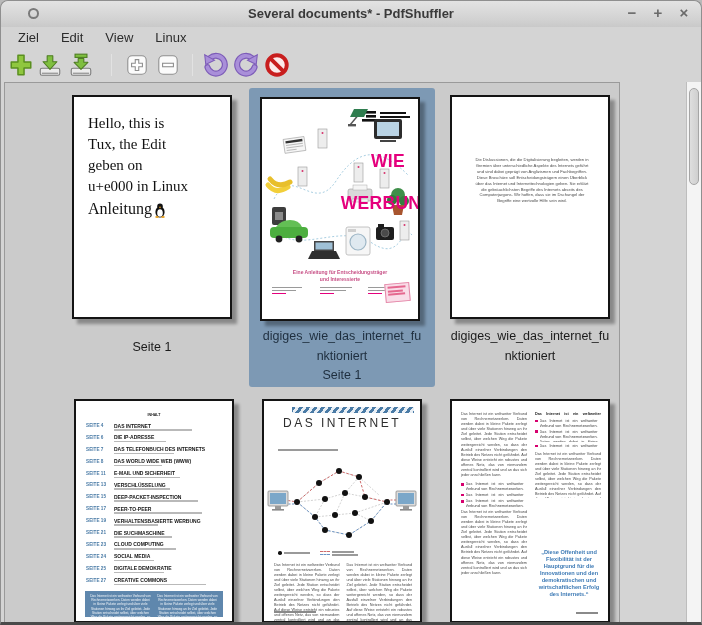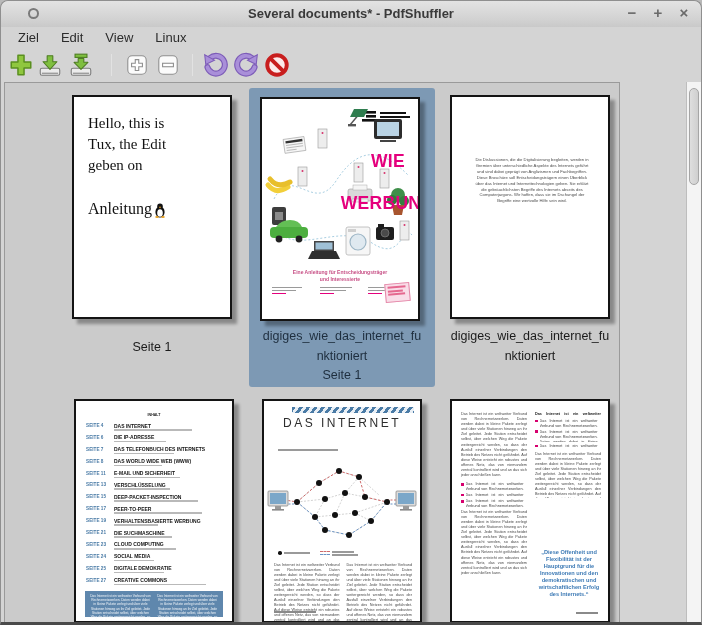--- a/index.html
+++ b/index.html
@@ -190,20 +190,21 @@
   <div class="content">
 
     <div class="sel-bg" style="background:#7d99b4"></div>
 
     <div>
       <div class="page" style="left:67px; top:12px">
         <div class="tux-text">
           <div>Hello, this is</div>
           <div>Tux, the Edit</div>
           <div>geben on</div>
+          <div>u+e000 in Linux</div>
         </div>
         <div class="tux-lib">
           <span>Anleitung</span>
           <svg width="12" height="15" viewBox="0 0 12 15">
             <ellipse cx="6" cy="9" rx="4.6" ry="5.6" fill="#111"></ellipse>
             <circle cx="6" cy="3.4" r="2.8" fill="#111"></circle>
             <ellipse cx="6" cy="10" rx="2.8" ry="3.8" fill="#fff"></ellipse>
             <polygon points="4.8,3.8 7.2,3.8 6,5.4" fill="#e8a020"></polygon>
             <ellipse cx="3" cy="14" rx="1.8" ry="0.9" fill="#e8a020"></ellipse>
             <ellipse cx="9" cy="14" rx="1.8" ry="0.9" fill="#e8a020"></ellipse>

